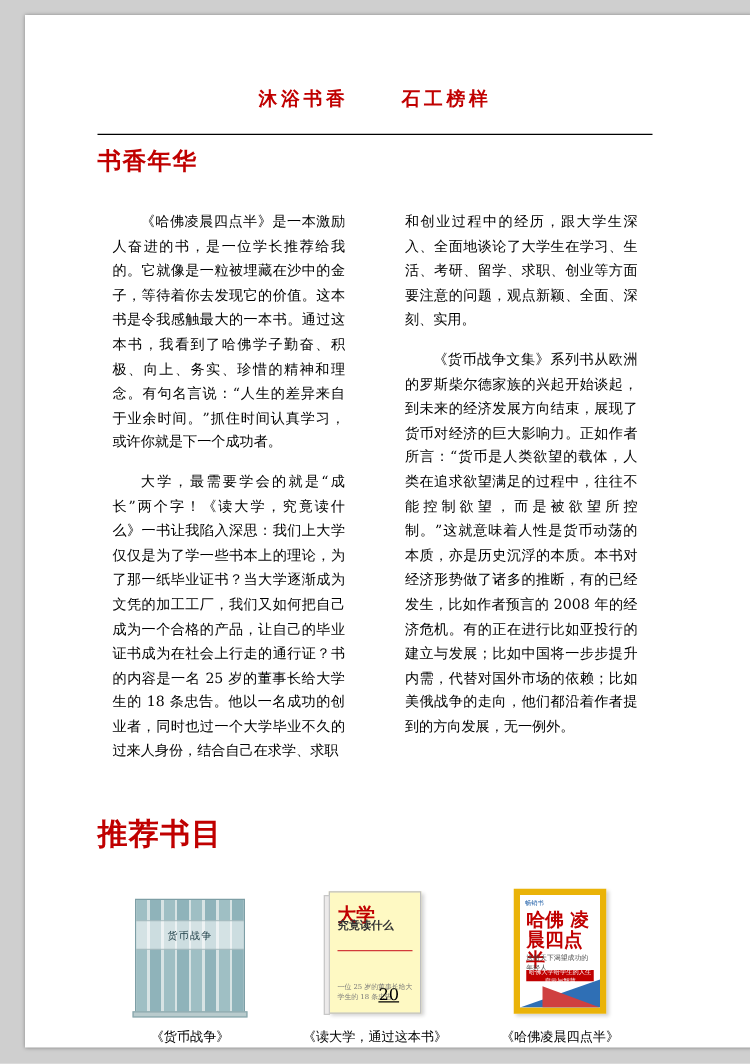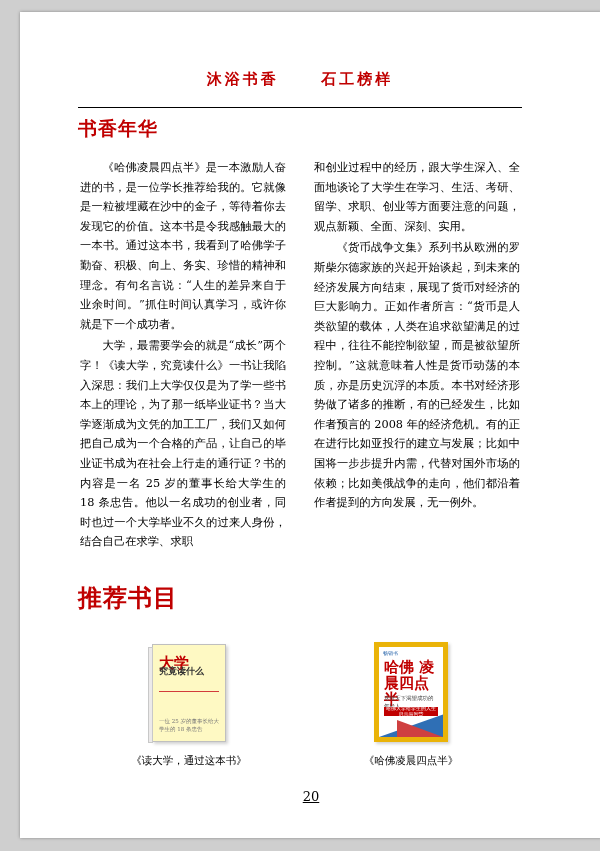--- a/index.html
+++ b/index.html
@@ -64,21 +64,21 @@
   .col {
     width: 210px;
     font-family: "DejaVu Serif", serif;
     font-size: 11.3px;
     line-height: 19.6px;
     text-align: justify;
     text-justify: inter-ideograph;
     color: #000;
   }
   .col p {
-    margin: 2px;
+    margin: 12px;
   }
   .col p.indent {
     text-indent: 2em;
   }
   .books-title {
     color: #c00000;
     font-family: "DejaVu Serif", serif;
     font-weight: bold;
     font-size: 24px;
     letter-spacing: 1px;
@@ -307,20 +307,29 @@
       <div class="col">
         <p>和创业过程中的经历，跟大学生深入、全面地谈论了大学生在学习、生活、考研、留学、求职、创业等方面要注意的问题，观点新颖、全面、深刻、实用。</p>
         <p class="indent">《货币战争文集》系列书从欧洲的罗斯柴尔德家族的兴起开始谈起，到未来的经济发展方向结束，展现了货币对经济的巨大影响力。正如作者所言：“货币是人类欲望的载体，人类在追求欲望满足的过程中，往往不能控制欲望，而是被欲望所控制。”这就意味着人性是货币动荡的本质，亦是历史沉浮的本质。本书对经济形势做了诸多的推断，有的已经发生，比如作者预言的 2008 年的经济危机。有的正在进行比如亚投行的建立与发展；比如中国将一步步提升内需，代替对国外市场的依赖；比如美俄战争的走向，他们都沿着作者提到的方向发展，无一例外。</p>
       </div>
     </div>
 
     <div class="books-title">推荐书目</div>
 
     <div class="book-row">
 
+      <div class="book">
+        <div class="cover-wrap">
+          <div class="cover1">
+            <div class="band">货币战争</div>
+            <div class="base"></div>
+          </div>
+        </div>
+        <div class="caption">《货币战争》</div>
+      </div>
 
       <div class="book">
         <div class="cover-wrap">
           <div class="cover2">
             <div class="c2-spine"></div>
             <div class="c2-top">大学</div>
             <div class="c2-sub">究竟读什么</div>
             <div class="c2-line"></div>
             <div class="c2-foot">一位 25 岁的董事长给大学生的 18 条忠告</div>
           </div>

